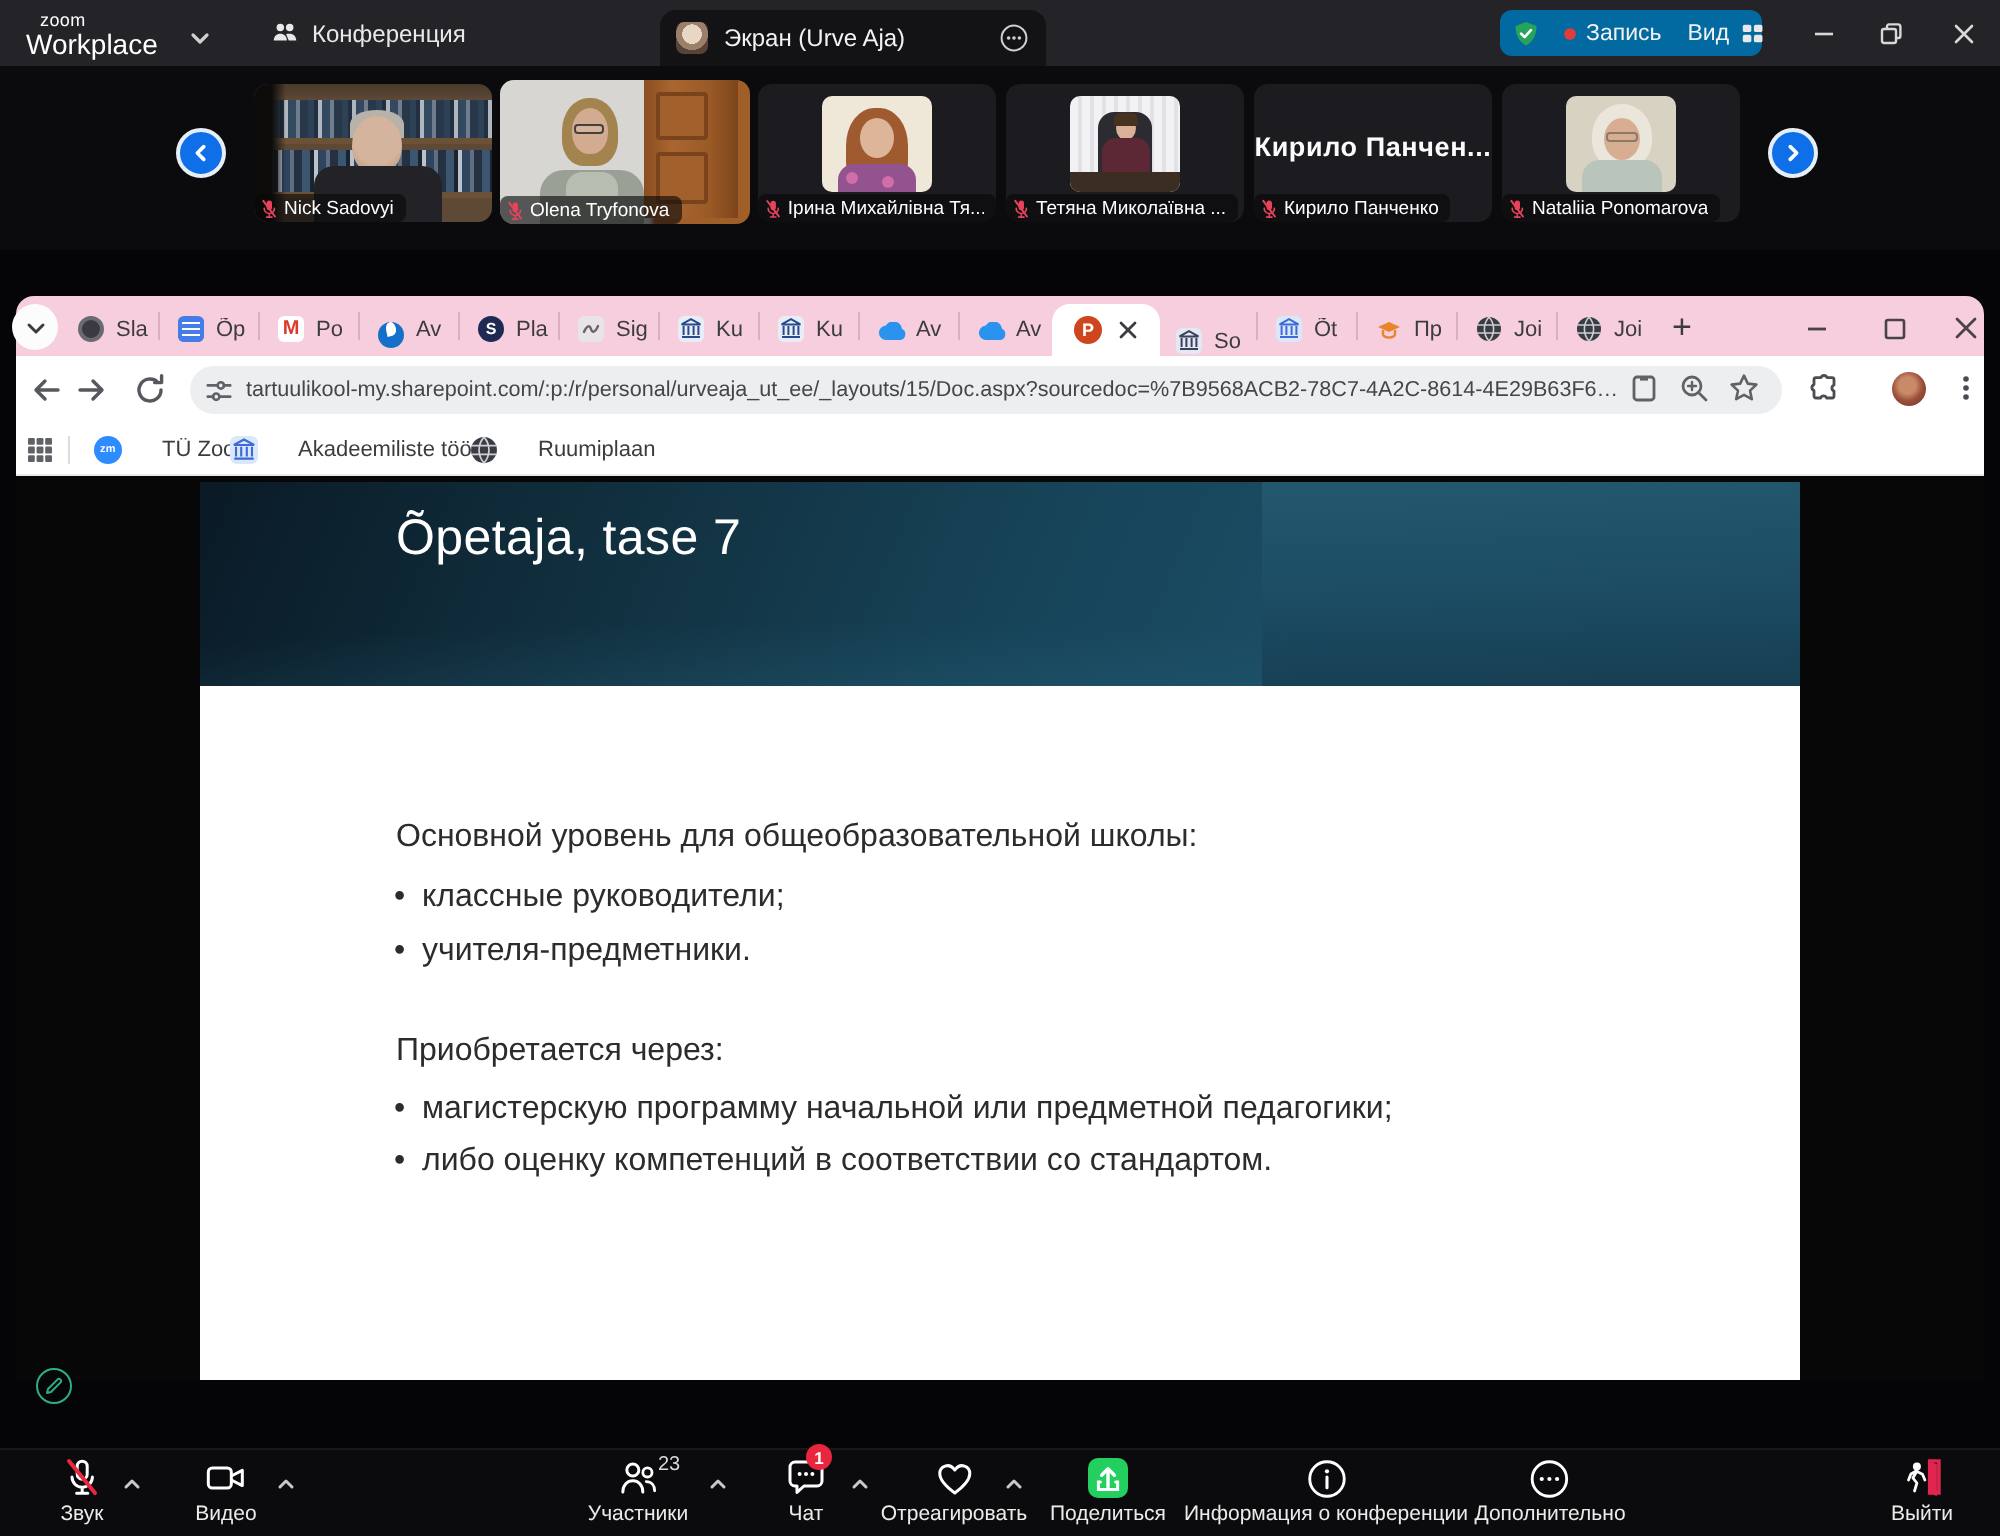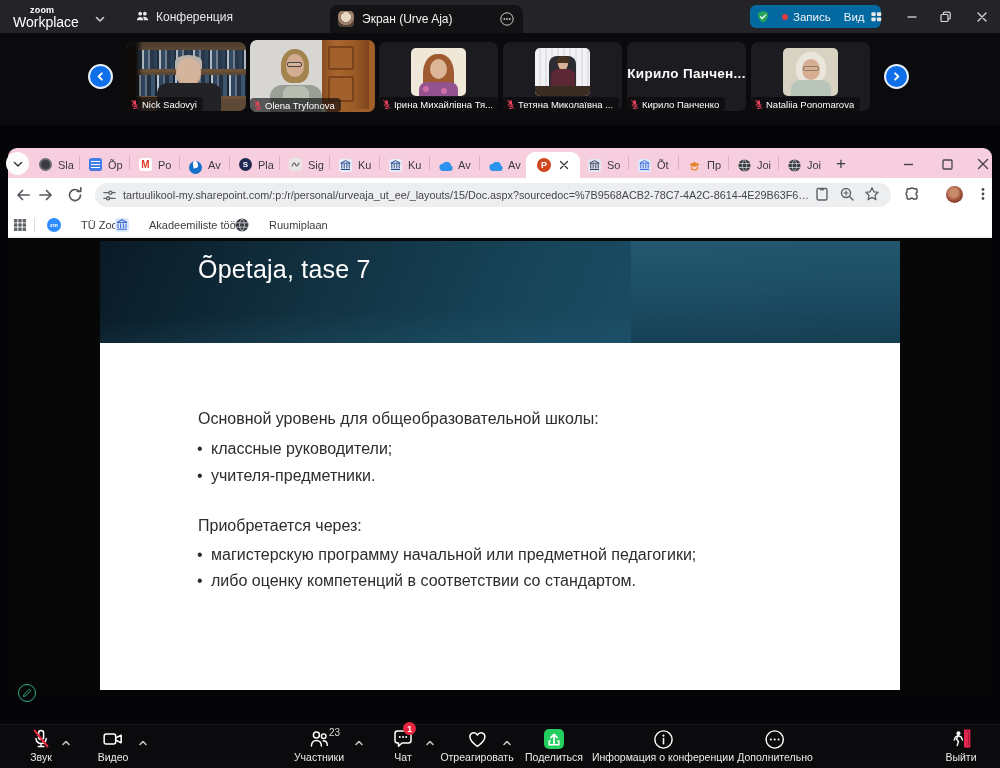--- a/index.html
+++ b/index.html
@@ -3,21 +3,21 @@
 <meta charset="utf-8">
 <style>
   * { margin:0; padding:0; box-sizing:border-box; }
   html,body { width:1000px; height:768px; background:#000; overflow:hidden; }
   body { font-family:"Liberation Sans", sans-serif; }
   #app { position:absolute; left:0; top:0; width:1000px; height:768px; background:#050507; overflow:hidden; }
   .abs { position:absolute; }
 
   
   #titlebar { left:0; top:0; width:1000px; height:33px; background:#242428; }
-  .zoom-logo-sm { left:30px; top:5px; font-size:9px; font-weight:700; color:#fff; letter-spacing:.2px; }
+  .zoom-logo-sm { left:20px; top:5px; font-size:9px; font-weight:400; color:#fff; letter-spacing:.2px; }
   .zoom-logo-lg { left:13px; top:14px; font-size:14px; font-weight:500; color:#fff; }
   .tb-chevron { left:93px; top:12px; width:14px; height:14px; }
   .conf-tab { left:127px; top:4px; height:25px; display:flex; align-items:center; gap:6px; padding:0 8px; border-radius:6px; }
   .conf-tab span { color:#e8e8e8; font-size:12px; }
   .screen-tab { left:330px; top:5px; width:193px; height:28px; background:#131316; border-radius:8px 8px 0 0; display:flex; align-items:center; padding:0 8px; gap:8px; }
   .screen-tab .avatar { width:16px; height:16px; border-radius:4px; background:radial-gradient(circle at 50% 38%, #e8d7c5 0 38%, #9c7f6b 39% 62%, #574337 63%); flex:0 0 auto; }
   .screen-tab .lbl { color:#f2f2f2; font-size:12px; white-space:nowrap; overflow:hidden; flex:1; }
   .screen-tab .more { width:16px; height:16px; flex:0 0 auto; }
   .tb-group { left:750px; top:5px; width:131px; height:23px; background:#0369a1; border-radius:6px; display:flex; align-items:center; padding:0 6px; gap:5px; }
   .tb-group .txt { color:#f2f2f2; font-size:11.5px; white-space:nowrap; }
@@ -403,21 +403,21 @@
 
       <div class="active-tab">
         <div class="ppt-ico">
             <span>P</span>
           </div>
         <svg width="10" height="10" viewBox="0 0 10 10">
             <path d="M1.5 1.5 L8.5 8.5 M8.5 1.5 L1.5 8.5" stroke="#3c3b40" stroke-width="1.4" stroke-linecap="round"></path>
           </svg>
       </div>
 
-      <div class="btab" style="left:580px;">
+      <div class="btab" style="left:580px;align-items:flex-end;">
         <div class="fav"><svg width="13" height="13" viewBox="0 0 13 13">
               <rect x="0" y="0" width="13" height="13" rx="3" fill="#e4e8f2"></rect>
               <path d="M2 10.5 h9 M2.8 5 v4.5 M5.2 5 v4.5 M7.8 5 v4.5 M10.2 5 v4.5 M1.8 4.2 L6.5 1.6 L11.2 4.2 Z" stroke="#39415e" stroke-width="1" fill="none"></path>
             </svg></div>
         <div class="tl">So</div>
       </div>
       <div class="tabdiv" style="left:620px;"></div>
       <div class="btab" style="left:630px;">
         <div class="fav"><svg width="13" height="13" viewBox="0 0 13 13">
               <rect x="0" y="0" width="13" height="13" rx="3" fill="#dbe7fb"></rect>

